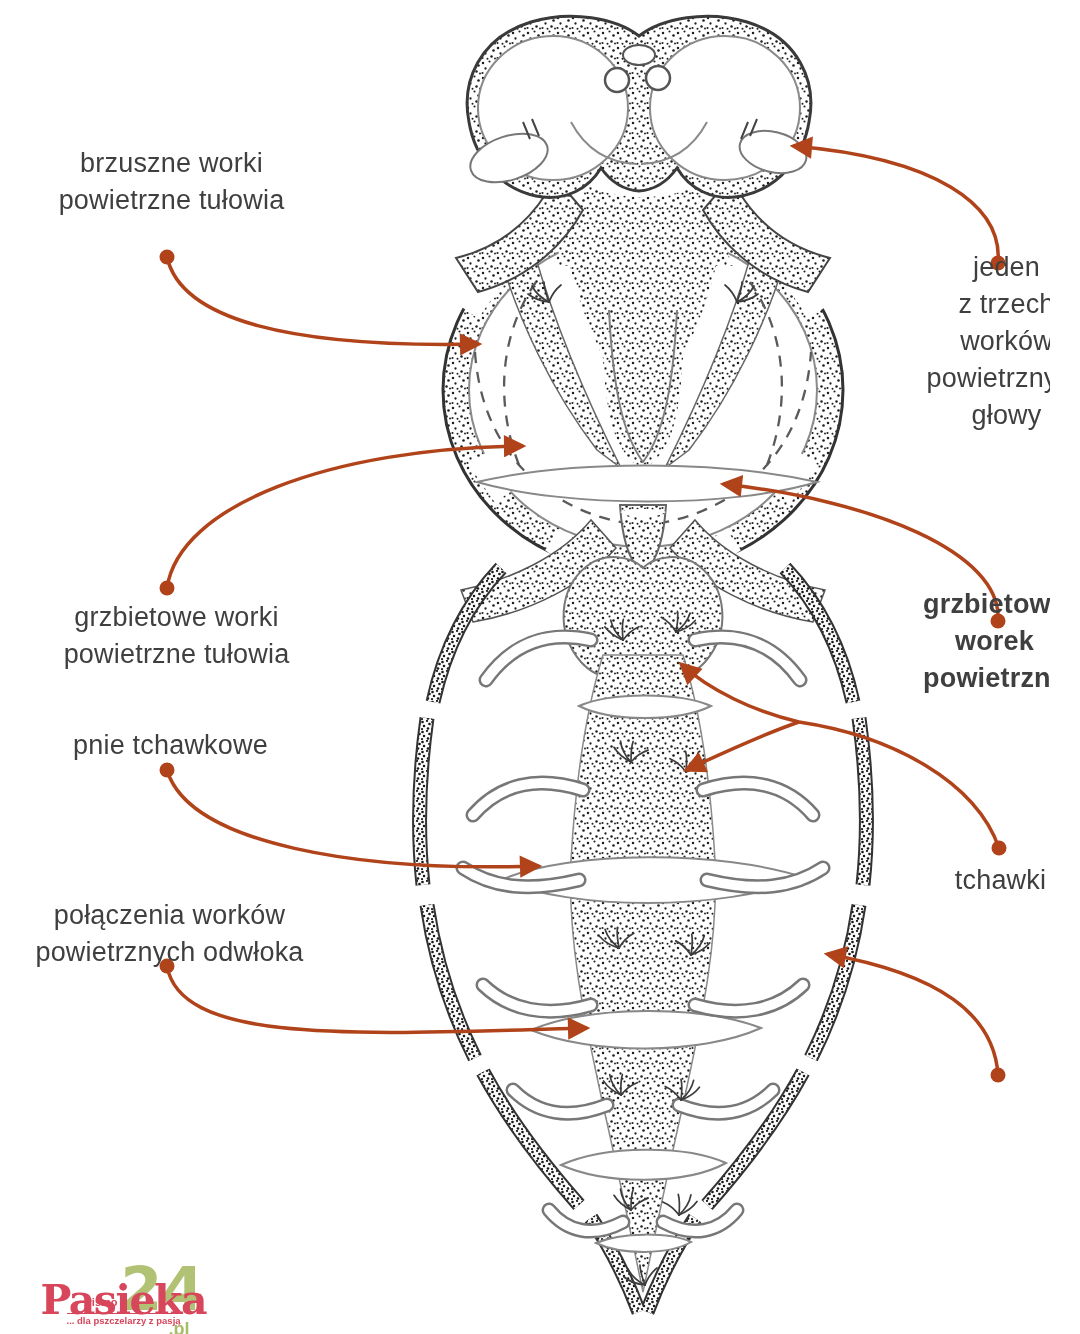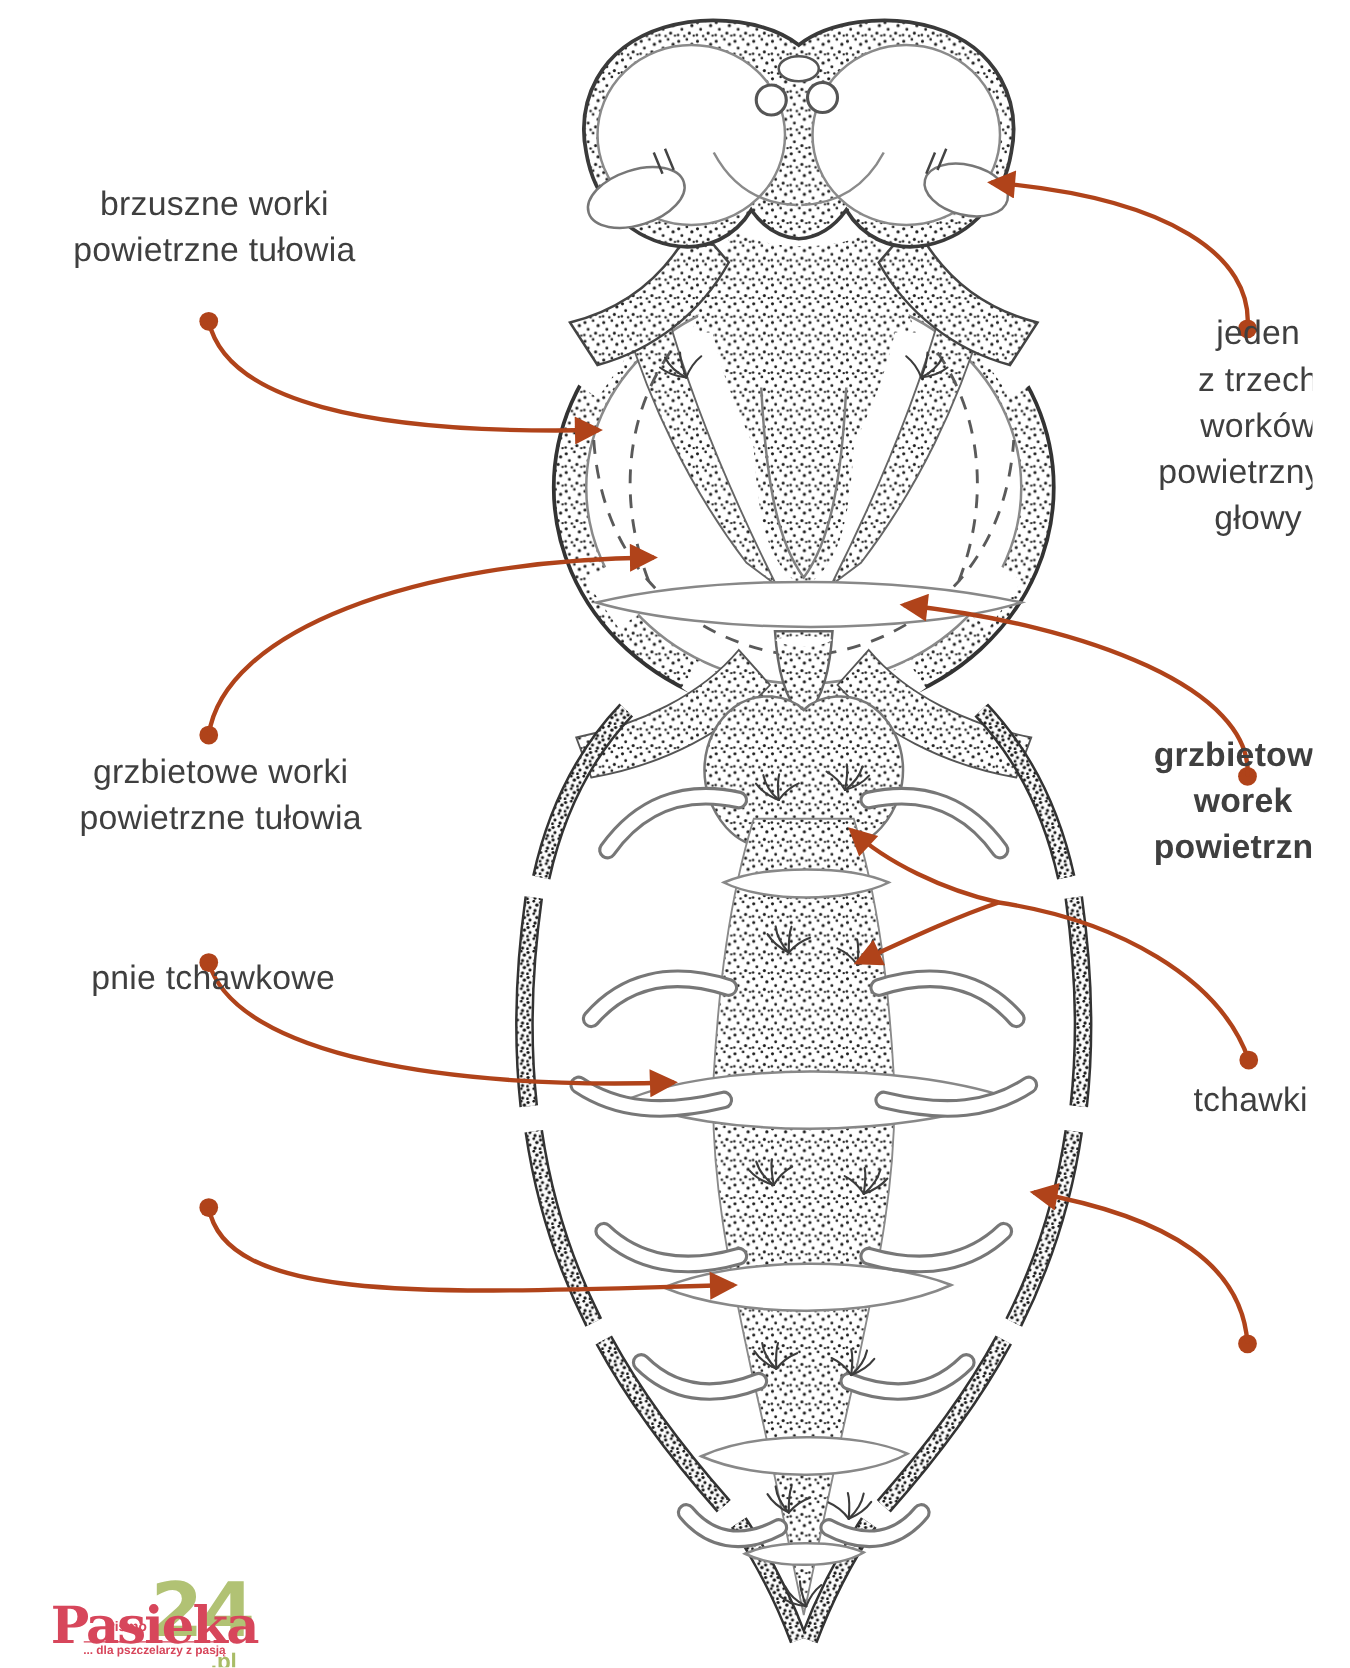--- a/index.html
+++ b/index.html
@@ -15,21 +15,21 @@
   .lbl{
     position:absolute;transform:translate(-50%,-50%);
     text-align:center;white-space:pre-line;
     font-size:27px;line-height:37px;font-weight:400;letter-spacing:.2px;
     color:var(--text);
   }
   #lbl-brzuszne   {left:141px; top:182px;}
   #lbl-jeden      {left:976px; top:341px;}
   #lbl-grzbietowe {left:146px; top:636px;}
   #lbl-grzbietowy {left:964px; top:641px;font-weight:bold;}
-  #lbl-pnie       {left:140px; top:745px;margin-top:38px;}
+  #lbl-pnie       {left:140px; top:745px;}
   #lbl-tchawki    {left:970px; top:880px;}
   #lbl-polaczenia {left:139px; top:934px;}
   #lbl-worki      {left:972px; top:1138px;}
   
   .arrow-line{fill:none;stroke:var(--arrow);stroke-width:3.5;}
   .arrow-dot{fill:var(--arrow);}
   .arrow-head{fill:var(--arrow);}
   
   .logo{position:absolute;left:10px;top:1266px;width:220px;height:66px;}
   .logo span{position:absolute;display:block;}
@@ -297,20 +297,22 @@
 z trzech worków
 powietrznych
 głowy</div>
   <div class="lbl" id="lbl-grzbietowe">grzbietowe worki
 powietrzne tułowia</div>
   <div class="lbl" id="lbl-grzbietowy">grzbietowy
 worek
 powietrzny</div>
   <div class="lbl" id="lbl-pnie">pnie tchawkowe</div>
   <div class="lbl" id="lbl-tchawki">tchawki</div>
+  <div class="lbl" id="lbl-polaczenia">połączenia worków
+powietrznych odwłoka</div>
 
   <div class="logo">
     <span class="logo-number">24</span>
     <span class="logo-pismo">Pismo</span>
     <span class="logo-name">Pasieka</span>
     <span class="logo-tld">.pl</span>
     <span class="logo-tagline">... dla pszczelarzy z pasją</span>
   </div>
 
 </div>

